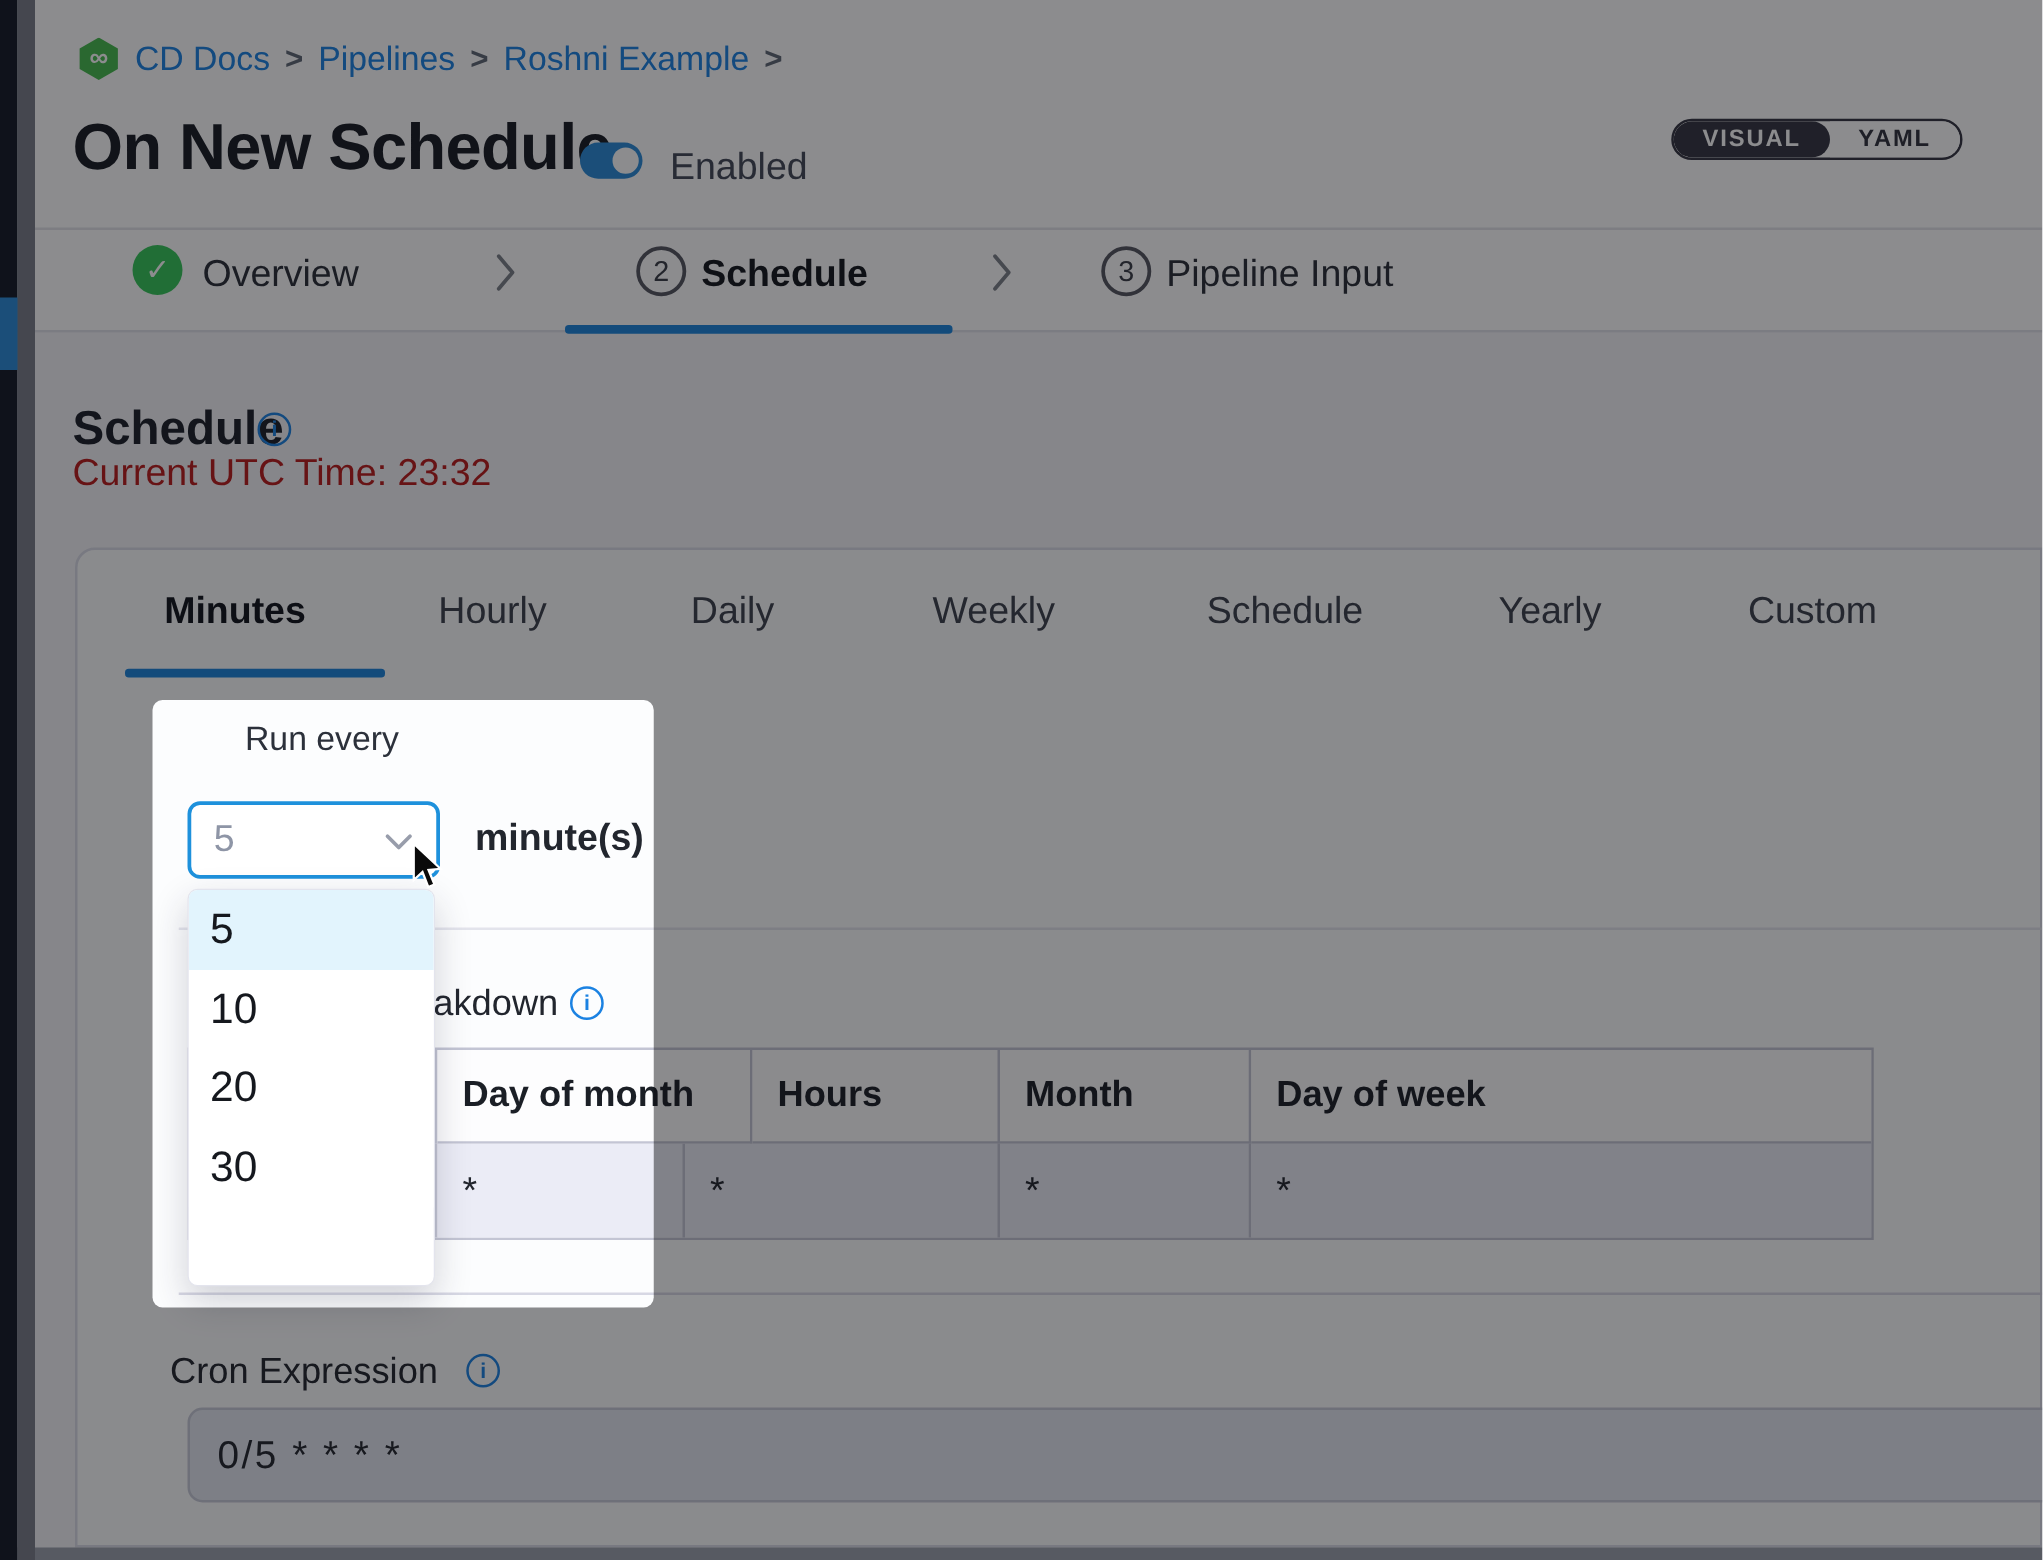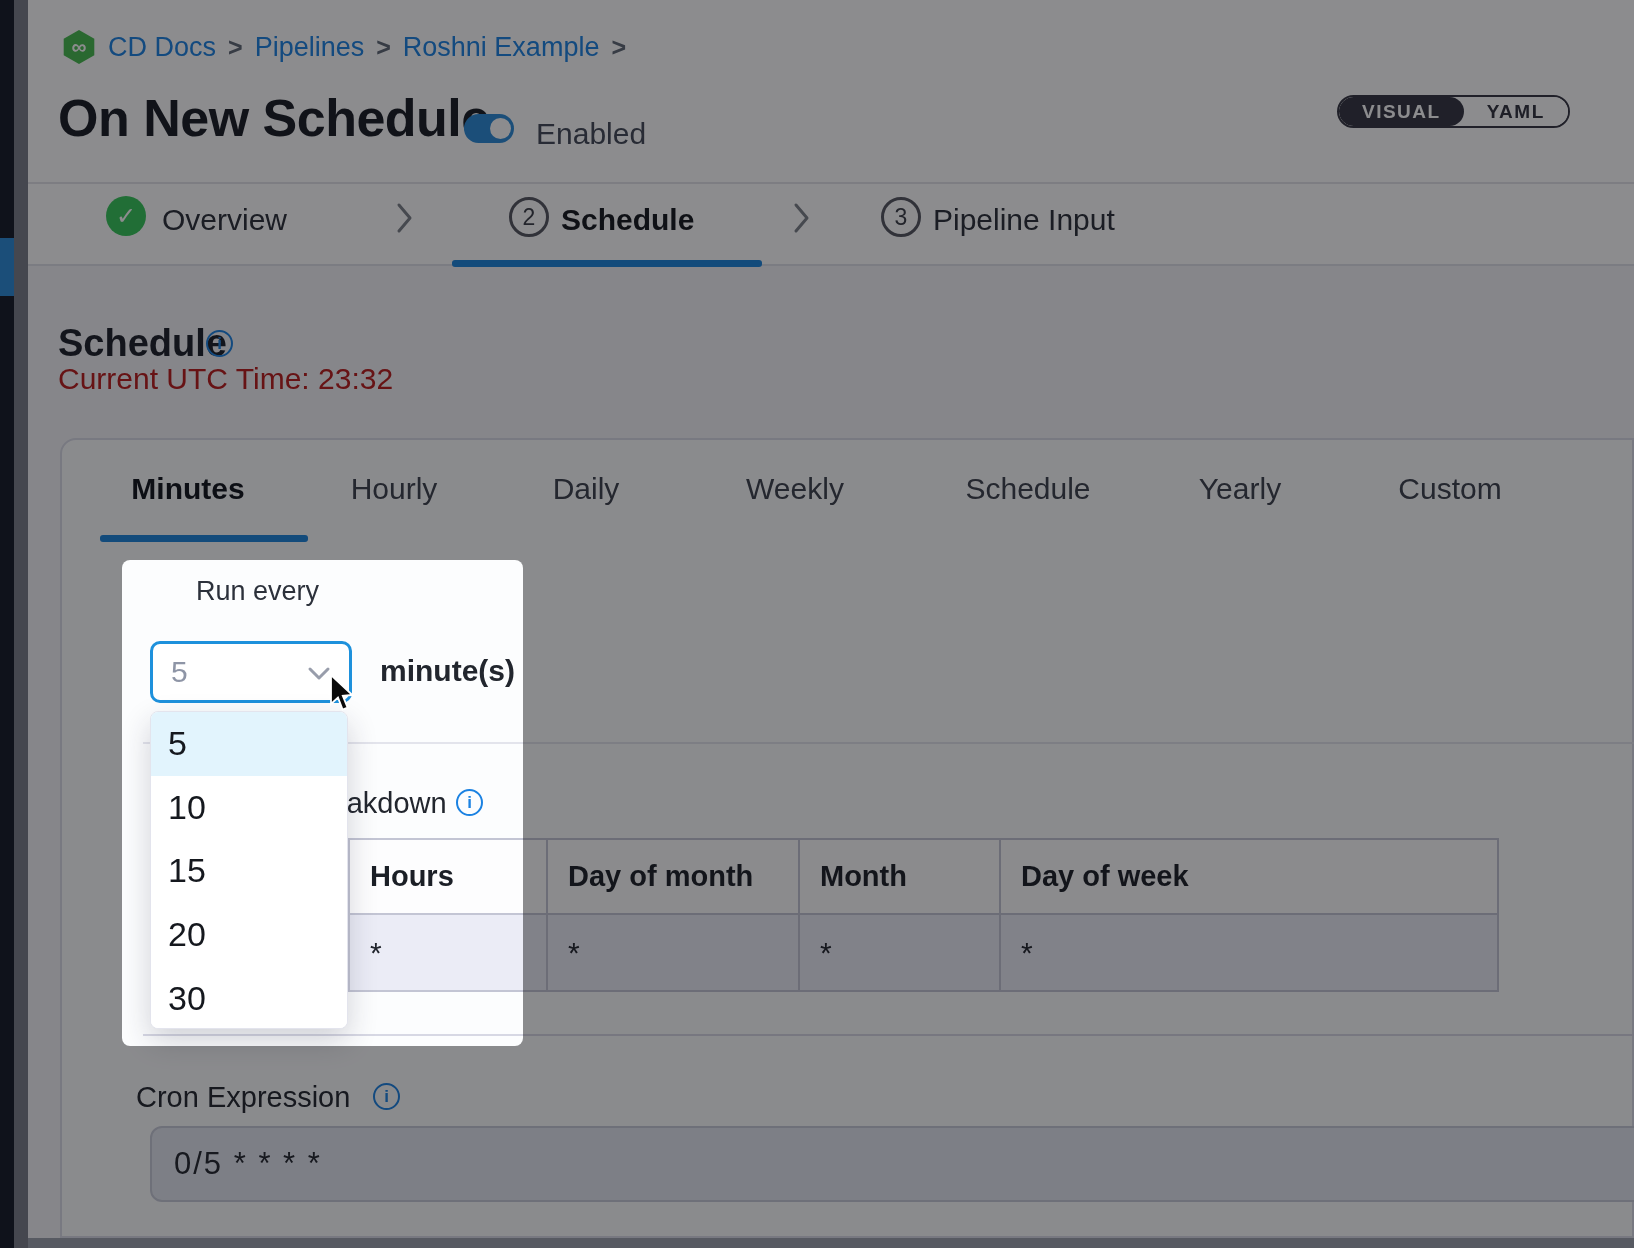--- a/index.html
+++ b/index.html
@@ -157,22 +157,22 @@
   <div class="abs tab-underline"></div>
 
   <div class="abs divider1"></div>
 
   <div class="abs bd-label">Expression Breakdown</div>
   <span class="abs info-i" style="left:456px; top:789px;">i</span>
 
   <div class="abs cron-table">
     <div class="t-row t-head">
       <div class="t-cell cw0">Minutes</div>
+      <div class="t-cell cw2">Day of month</div>
       <div class="t-cell cw1">Hours</div>
-      <div class="t-cell cw2">Day of month</div>
       <div class="t-cell cw3">Month</div>
       <div class="t-cell cw4">Day of week</div>
     </div>
     <div class="t-row t-vals">
       <div class="t-cell cw0">0/5</div>
       <div class="t-cell cw1">*</div>
       <div class="t-cell cw2">*</div>
       <div class="t-cell cw3">*</div>
       <div class="t-cell cw4">*</div>
     </div>
@@ -189,21 +189,20 @@
     <span class="val">5</span>
     <svg class="chevron" width="24" height="16" viewBox="0 0 24 16">
         <polyline points="3,3 12,12 21,3" fill="none" stroke="#989dab" stroke-width="3" stroke-linecap="round" stroke-linejoin="round"></polyline>
       </svg>
   </div>
   <div class="abs unit-lbl">minute(s)</div>
 
   <div class="abs dd-list">
     <div class="dd-opt hl">5</div>
     <div class="dd-opt">10</div>
-    <div class="dd-opt">15</div>
     <div class="dd-opt">20</div>
     <div class="dd-opt">30</div>
   </div>
 
   <svg class="abs cursor" width="27" height="41" viewBox="0 0 27 41">
     <path d="M2,1 L2,30 L9,23.6 L13.6,35.6 L18.6,33.6 L13.8,21.9 L23.4,21 Z" fill="#0a0a0a" stroke="#ffffff" stroke-width="1.8"></path>
   </svg>
 
   <div class="abs spotlight"></div>
 

